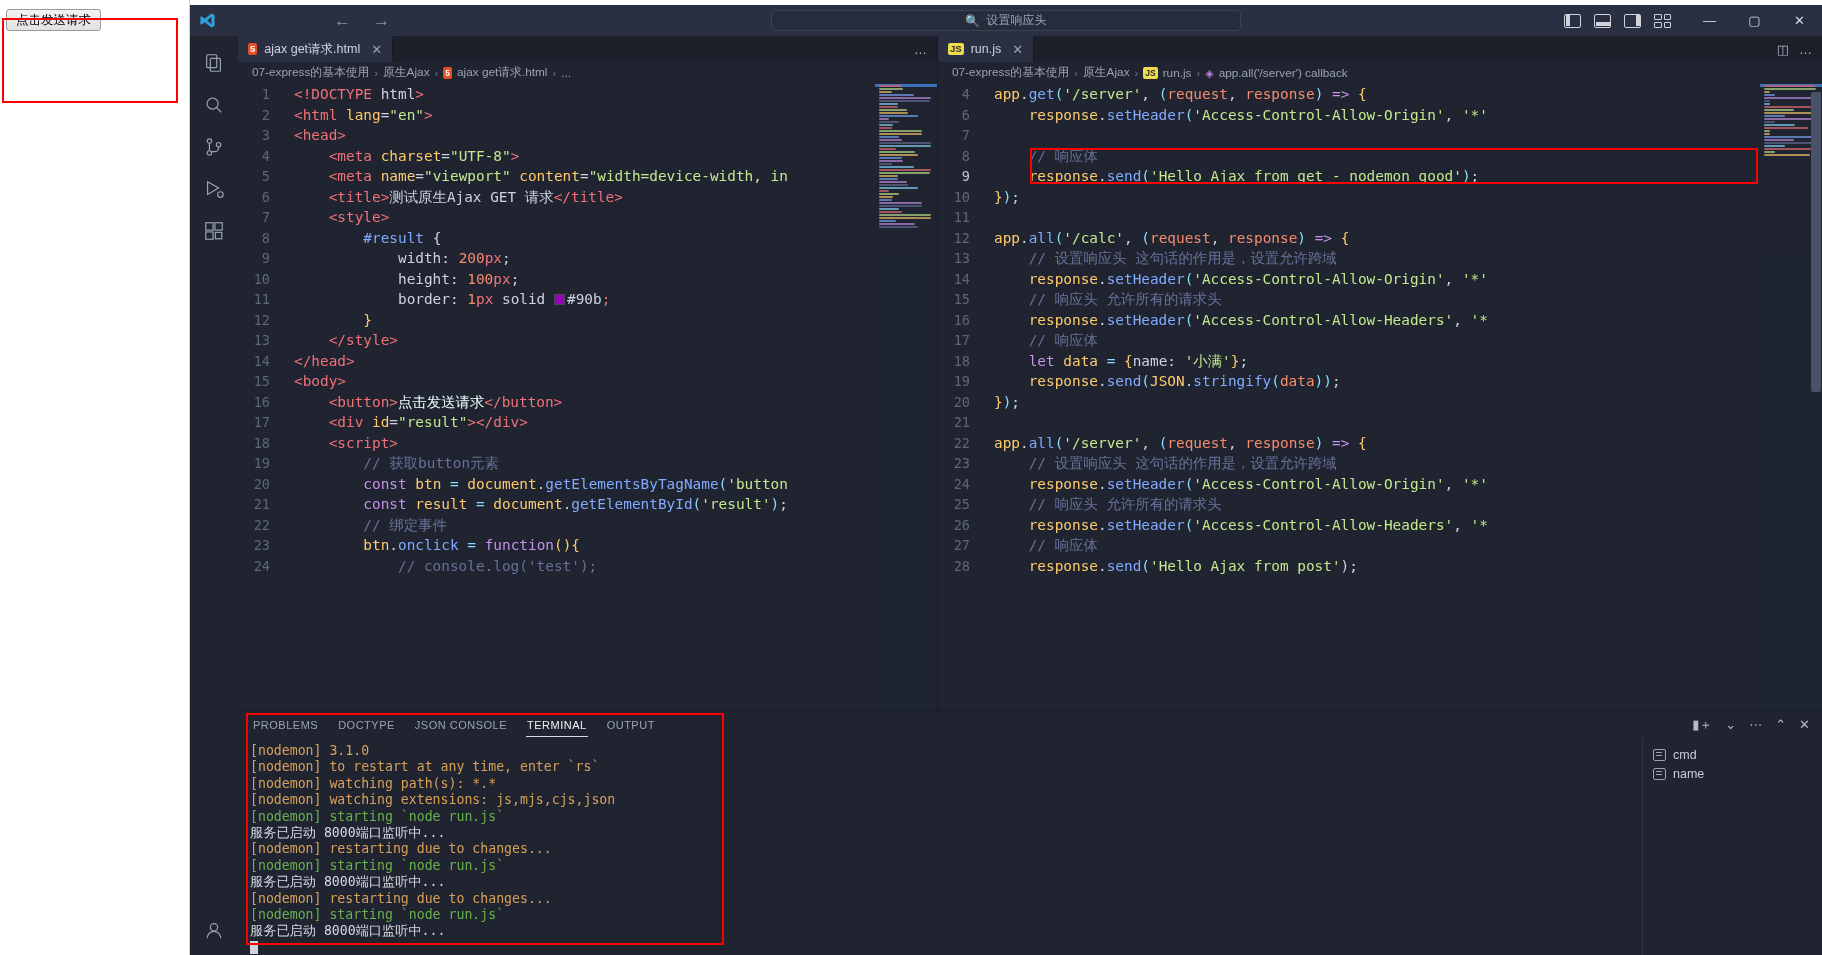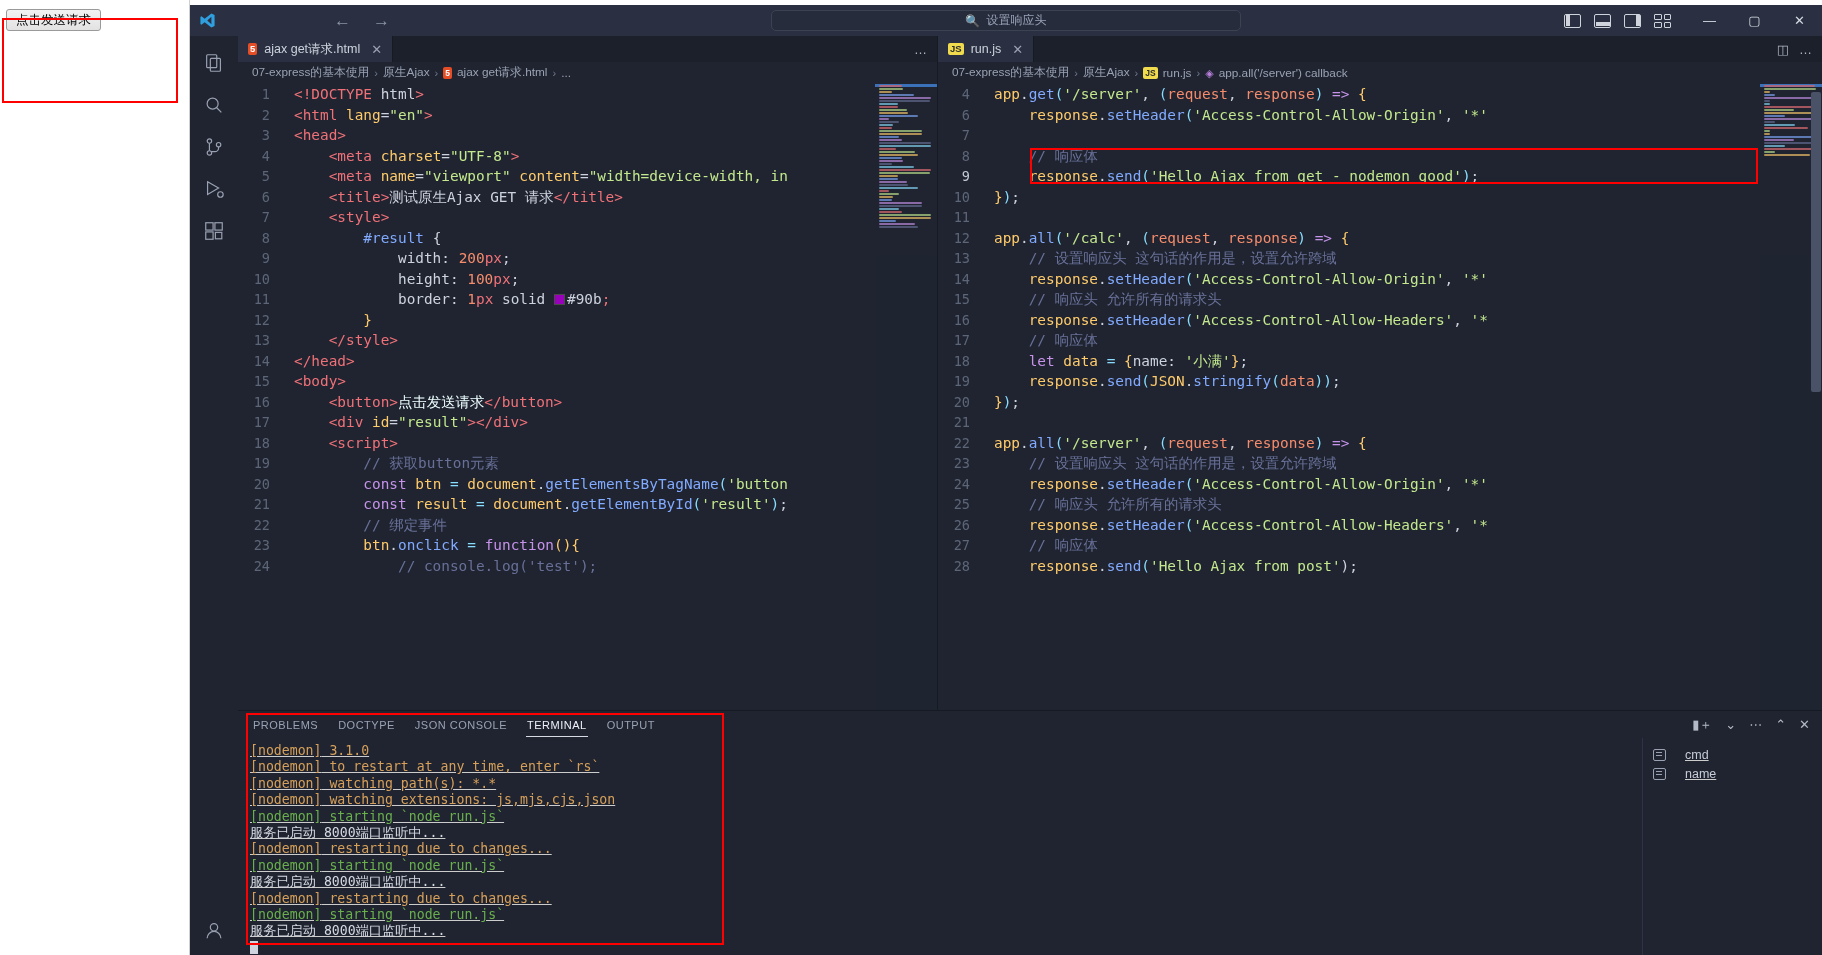--- a/index.html
+++ b/index.html
@@ -212,40 +212,40 @@
   .ptab { position: relative; padding: 4px 1px 7px 1px; }
   .ptab.active { color: #eef1f7; }
   .ptab.active::after {
     content:""; position:absolute; left:0; right:0; bottom:1px; height:1.5px; background:#d7dbe4;
   }
   .panel-actions {
     position:absolute; right: 0; top: 0; height: 27px;
     display: flex; align-items: center; gap: 13px; padding-right: 12px;
     color: #b4bac7; font-size: 13px;
   }
-  .panel-body { flex: 1; display: flex; min-height: 0; text-decoration: underline; }
+  .panel-body { flex: 1; display: flex; min-height: 0; }
   .term {
     flex: 1; min-width: 0;
     font-family: "DejaVu Sans Mono", monospace;
     font-size: 13.2px; line-height: 16.4px;
     padding: 5px 0 0 12px;
     white-space: pre;
     overflow: hidden;
   }
   .term .c-orange { color: #d7a05a; }
   .term .c-green  { color: #6ab04c; }
   .term .c-white  { color: #d5d9e2; }
   .term-cursor { display:inline-block; width:8px; height:13px; background:#cfd4de; vertical-align:-2px; }
   .termlist {
     width: 180px; min-width: 180px;
     border-left: 1px solid #2c3344;
     padding: 8px 0 0 10px;
     font-size: 12.5px; color: #c6ccd8;
   }
-  .tl-item { display: flex; align-items: center; gap: 19px; padding: 2px 0 3px 0; }
+  .tl-item { display: flex; align-items: center; gap: 7px; padding: 2px 0 3px 0; }
   .tl-ico { width: 13px; height: 12px; border: 1px solid #9aa1b2; border-radius: 2px; position: relative; }
   .tl-ico::after { content:""; position:absolute; left:2px; top:2px; width:6px; height:1.2px; background:#9aa1b2; box-shadow: 0 3px 0 #9aa1b2; }
 
   .term-redbox {
     position: absolute; left: 8px; top: 2px;
     width: 478px; height: 232px;
     border: 2.5px solid #f00; pointer-events: none;
   }
 </style>
 </head>

